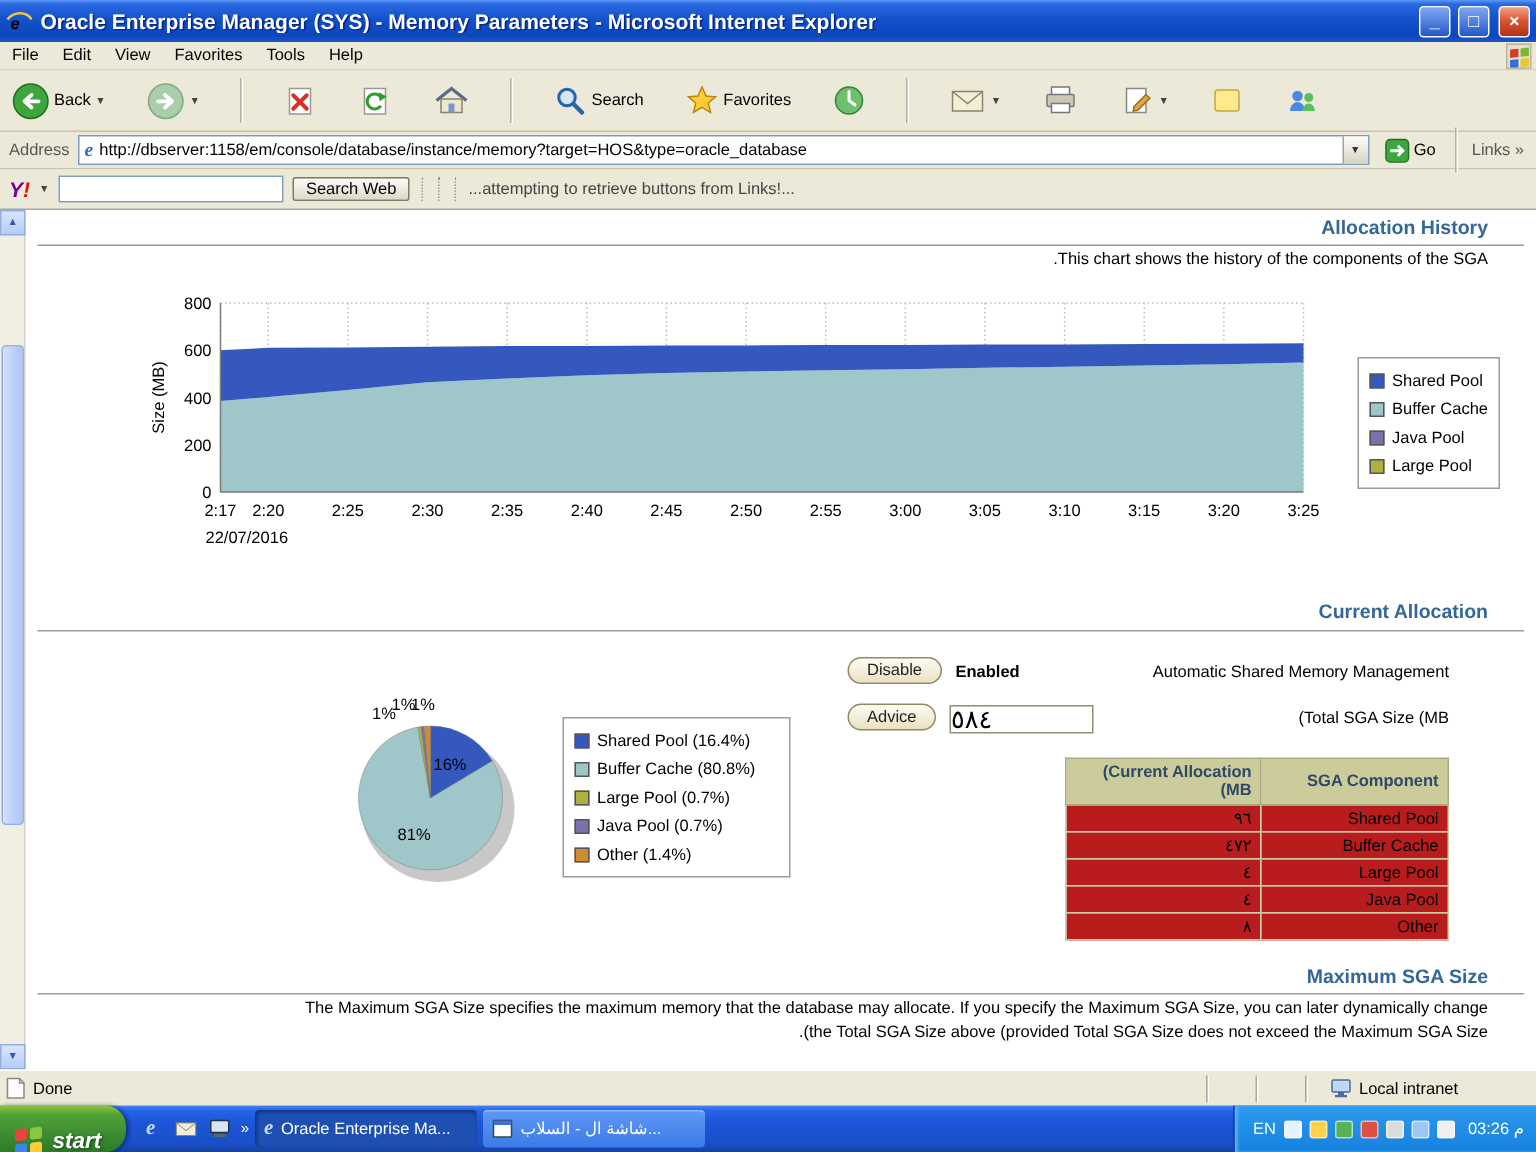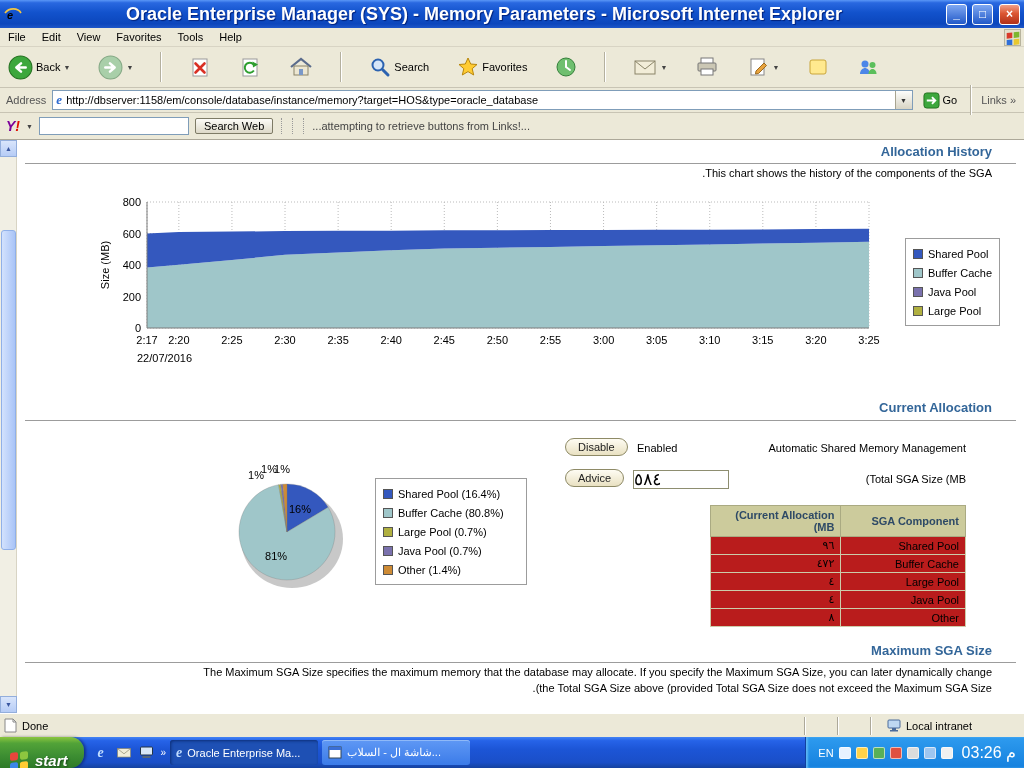--- a/index.html
+++ b/index.html
@@ -2,21 +2,21 @@
 <html><head>
 <meta charset="utf-8">
 <style>
   *{margin:0;padding:0;box-sizing:border-box;}
   html,body{width:1024px;height:768px;overflow:hidden;}
   body{font-family:"Liberation Sans",sans-serif;font-size:11px;background:#fff;color:#000;}
   .window{position:relative;width:1024px;height:768px;overflow:hidden;}
 
   
   .titlebar{height:28px;background:linear-gradient(180deg,#5A97F7 0%,#2968E0 10%,#1252CC 45%,#0C46BC 85%,#1E56C8 100%);display:flex;align-items:center;padding:0 4px;gap:5px;}
-  .titlebar .title{color:#fff;font-weight:bold;font-size:18px;flex:1;text-shadow:1px 1px 1px #00217A;white-space:nowrap;overflow:hidden;text-align:center;}
+  .titlebar .title{color:#fff;font-weight:bold;font-size:14px;flex:1;text-shadow:1px 1px 1px #00217A;white-space:nowrap;overflow:hidden;}
   .winbtn{width:21px;height:21px;border-radius:3px;border:1px solid #fff;display:flex;align-items:center;justify-content:center;color:#fff;font-size:12px;font-weight:bold;line-height:1;}
   .btn-min,.btn-max{background:linear-gradient(#7FA8F2,#2259C8);}
   .btn-close{background:linear-gradient(#F0A088,#DC5632 45%,#B03018);margin-left:1px;}
 
   
   .menubar{height:19px;background:#ECE9D8;display:flex;align-items:center;border-bottom:1px solid #D8D4C4;position:relative;}
   .menu-item{padding:2px 8px;}
   .throbber{position:absolute;right:3px;top:1px;width:17px;height:17px;background:#E4E1CE;border:1px solid #B8B49E;display:flex;align-items:center;justify-content:center;}
 
   
@@ -64,21 +64,21 @@
   .history-legend{left:888px;top:98px;width:95px;}
   .pie-legend{left:358px;top:338px;width:152px;}
   .legend-row{display:flex;align-items:center;height:19px;white-space:nowrap;}
   .swatch{width:10px;height:10px;border:1px solid #555;margin-right:5px;flex:0 0 auto;}
 
   .pie-svg{position:absolute;left:190px;top:312px;}
 
   .em-btn{position:absolute;background:linear-gradient(#FEFCF3,#E9E1C2);border:1px solid #8E8A66;border-radius:10px;padding:2px 12px;font-size:11px;color:#222;}
   .btn-disable{left:548px;top:298px;}
   .btn-advice{left:548px;top:329px;}
-  .enabled-label{position:absolute;left:620px;top:302px;font-weight:normal;text-align:center;}
+  .enabled-label{position:absolute;left:620px;top:302px;font-weight:bold;text-align:center;}
   .asmm-label{position:absolute;right:58px;top:302px;}
   .sga-input{position:absolute;left:616px;top:330px;width:96px;height:19px;border:1px solid #8E8E70;font-family:"Liberation Sans",sans-serif;font-size:17px;text-align:left;}
   .total-sga-label{position:absolute;right:58px;top:333px;}
 
   .alloc-table{position:absolute;left:693px;top:365px;width:256px;border-collapse:collapse;font-size:11px;}
   .alloc-table th{background:#CCCB9C;color:#2E4A66;font-weight:bold;text-align:right;padding:3px 6px;border:1px solid #AAAA82;}
   .alloc-table td{background:#b91c1c;text-align:right;padding:2px 6px;border:1px solid #CCCCAA;height:15px;}
   .alloc-table .col-val{width:131px;}
   .alloc-table .col-comp{width:125px;}
 
@@ -96,21 +96,21 @@
   .startbtn{height:31px;display:flex;align-items:center;gap:6px;padding:15px 16px 0 9px;background:linear-gradient(180deg,#8CC63F 0%,#52A338 20%,#3D8E32 60%,#2E7A28 100%);border-radius:0 14px 14px 0;box-shadow:2px 0 3px rgba(0,0,30,.4);color:#fff;font-size:15px;font-weight:bold;font-style:italic;text-shadow:1px 1px 2px #1A4A1A;text-align:right;}
   .ql{display:flex;align-items:center;gap:5px;margin:0 4px 0 8px;}
   .ql-ic{width:18px;height:18px;display:flex;align-items:center;justify-content:center;}
   .ql-chev{color:#fff;font-size:10px;}
   .task{width:148px;height:25px;margin-top:0;border-radius:3px;background:linear-gradient(#5F98F5,#3B7BE8);box-shadow:inset 0 1px 0 #8FB9F8;display:flex;align-items:center;gap:5px;padding:0 6px;color:#fff;margin-right:4px;}
   .task.active{background:#1E50B4;box-shadow:inset 1px 1px 3px #0C2E78;}
   .task-label{white-space:nowrap;overflow:hidden;font-size:11px;}
   .e-ic{font-weight:bold;font-style:italic;color:#BFDCFF;font-family:"Liberation Serif",serif;font-size:14px;}
   .tray{margin-left:auto;height:31px;display:flex;align-items:center;gap:5px;padding:0 8px 0 12px;background:linear-gradient(180deg,#2E9BEF,#1581DE);border-left:1px solid #1140A0;box-shadow:inset 2px 0 2px #5CB6F5;color:#fff;}
   .tico{width:12px;height:12px;border-radius:2px;display:inline-block;border:1px solid rgba(255,255,255,.6);}
-  .clock{font-size:16px;margin-left:4px;white-space:nowrap;}
+  .clock{font-size:11px;margin-left:4px;white-space:nowrap;}
 </style>
 </head>
 <body>
 
 <div class="window">
 
   <div class="titlebar">
     <svg width="18" height="18" viewBox="0 0 18 18">
       <text x="3" y="14" font-size="15" font-style="italic" font-weight="bold" fill="#CFE4FF" font-family="Liberation Serif">e</text>
       <path d="M1 8c4-5.5 13-5.5 16 0" stroke="#F3C642" stroke-width="1.6" fill="none"></path>

